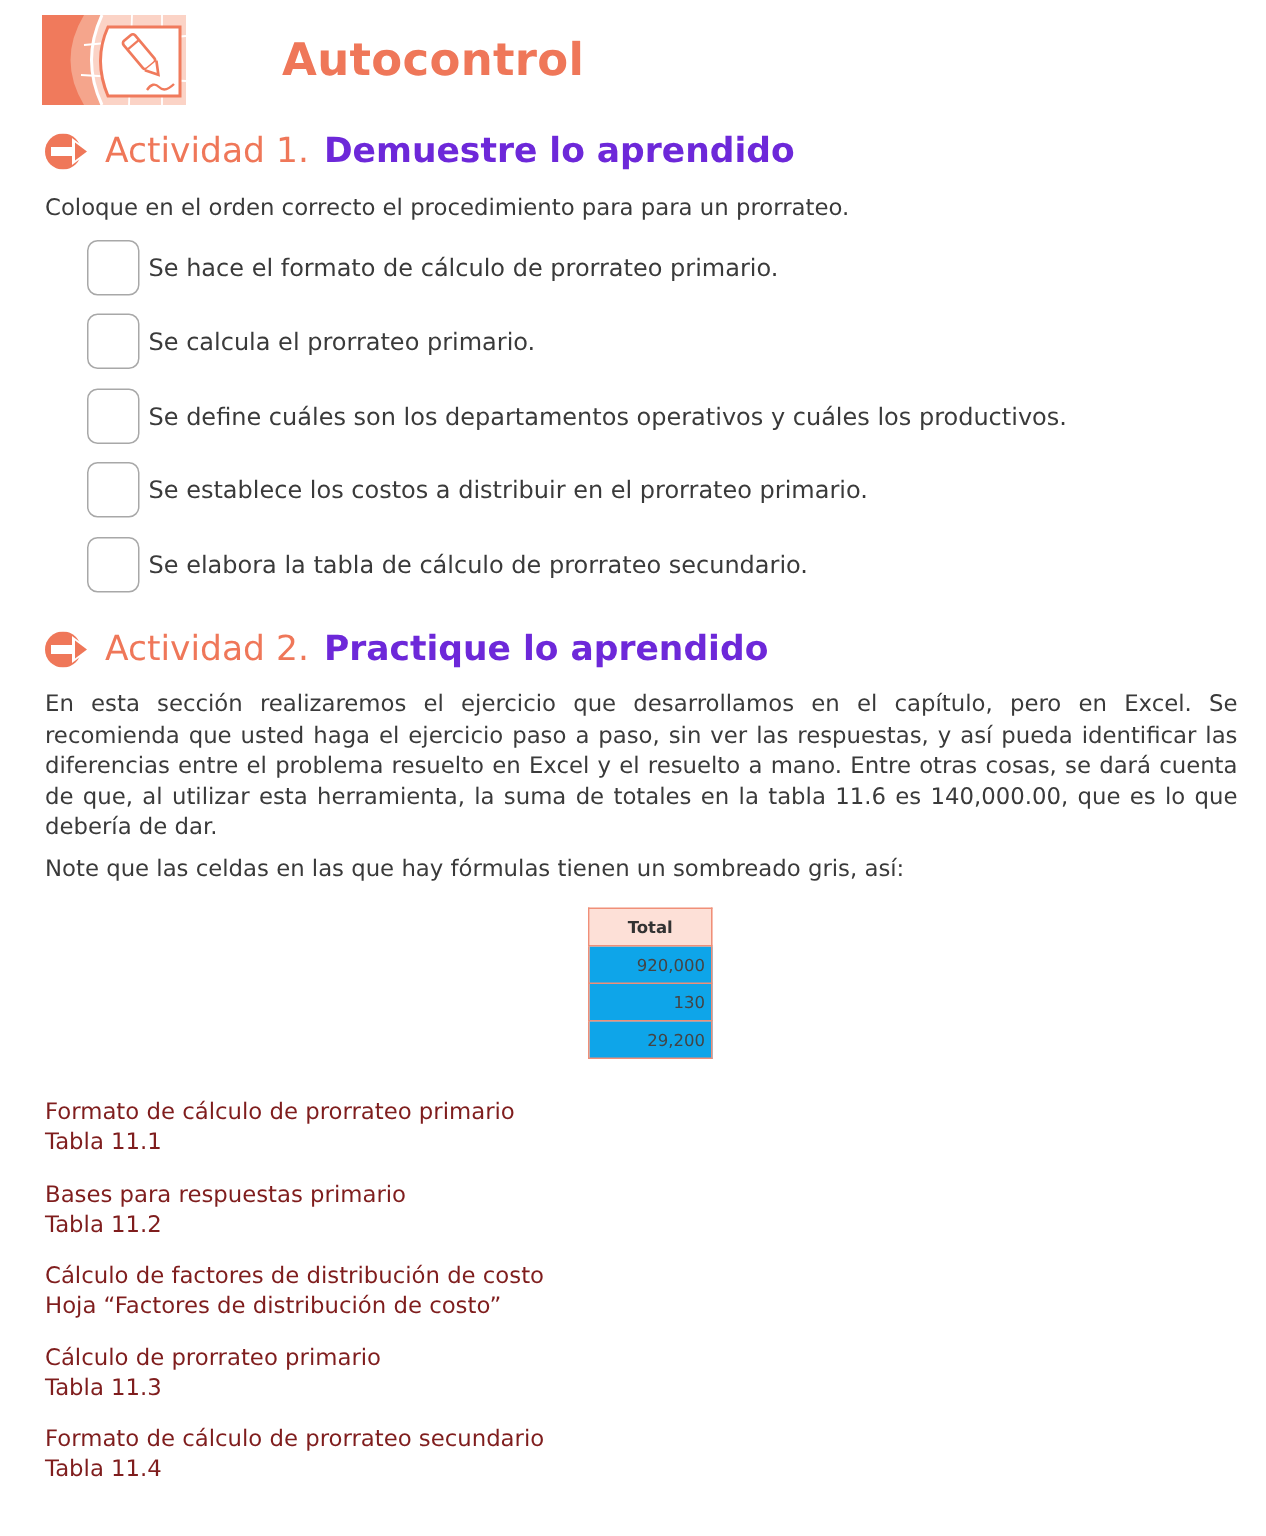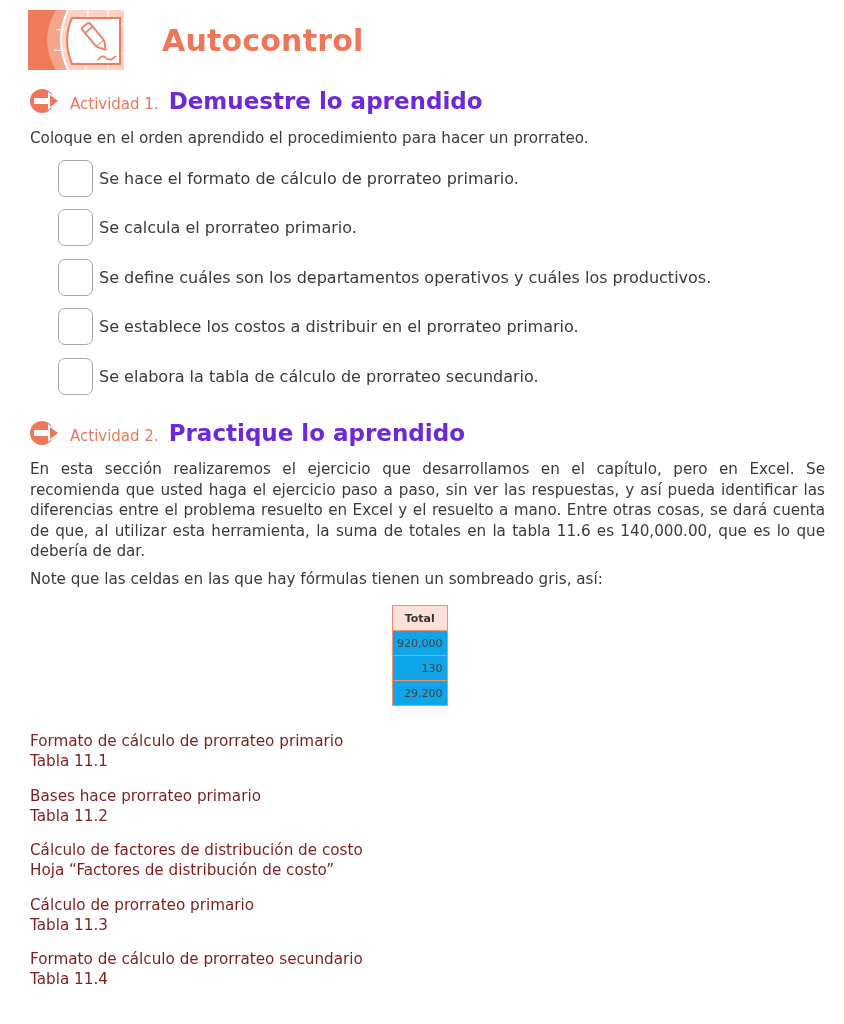--- a/index.html
+++ b/index.html
@@ -1,44 +1,44 @@
 <!DOCTYPE html>
 <html><head>
 <meta charset="utf-8">
 <style>
   html, body { margin: 0; padding: 0; background: #ffffff; }
   body {
     width: 844px; height: 1024px; position: relative; overflow: hidden;
     font-family: "DejaVu Sans", "Liberation Sans", sans-serif;
     color: #3a3a3a;
   }
-  .header { position: absolute; left: 28px; top: 10px; height: 60px; display: flex; align-items: center; }
+  .header { position: absolute; left: 28px; top: 10px; height: 60px; display: flex; align-items: center; gap: 26px; }
   .logo { width: 96px; height: 60px; display: block; }
   .title {
     margin-left: 38px; font-size: 30px; font-weight: bold; color: #ef7759;
     font-family: "DejaVu Sans", sans-serif; letter-spacing: 0.2px;
   }
   .activity { position: absolute; left: 30px; display: flex; align-items: baseline; }
   .arrow { width: 32px; height: 24px; align-self: center; margin-right: 8px; }
-  .act-label { font-size: 15px; color: #ef7759; font-family: "DejaVu Sans", sans-serif; }
+  .act-label { font-size: 23px; color: #ef7759; font-family: "DejaVu Sans", sans-serif; }
   .act-sub { font-size: 23px; font-weight: bold; color: #6d28d9; margin-left: 10px; }
   .para {
     position: absolute; left: 30px; width: 795px; font-size: 15.2px; line-height: 20.5px;
     color: #3a3a3a; text-align: justify; font-family: "DejaVu Sans", sans-serif;
   }
   .items { position: absolute; left: 58px; top: 158px; }
   .item { display: flex; align-items: center; height: 40px; margin-bottom: 9.5px; }
   .box {
     width: 35px; height: 37px; border: 1.5px solid #a8a8a8; border-radius: 7px;
     box-sizing: border-box; margin-right: 6px; background: #fff; cursor: pointer;
   }
   .item-text { font-size: 16px; color: #3a3a3a; }
   .sample-table {
     position: absolute; left: 392px; top: 605px; border-collapse: collapse;
-    width: 55px; font-size: 11px;
+    width: 83px; font-size: 11px;
   }
   .sample-table th, .sample-table td {
     border: 1.5px solid #f08f78; height: 24px; padding: 0 4px;
   }
   .sample-table th { background: #fde0d7; font-weight: bold; text-align: center; color: #333; }
   .sample-table td { background: #0ea5e9; text-align: right; color: #444; }
   .refs { position: absolute; left: 30px; top: 731px; }
   .ref { margin-bottom: 14.5px; font-size: 15.2px; line-height: 20px; color: #7f1d1d; }
   .ref div { white-space: nowrap; }
 </style>
@@ -67,21 +67,21 @@
   <svg class="arrow" viewBox="0 0 32 24">
     <circle cx="12" cy="12" r="12" fill="#ef7759"></circle>
     <rect x="4" y="9" width="16" height="6" fill="#fff"></rect>
     <path d="M18 3 L30 12 L18 21 Z" fill="#fff"></path>
     <path d="M20 6 L28 12 L20 18 Z" fill="#ef7759"></path>
   </svg>
   <span class="act-label">Actividad 1.</span>
   <span class="act-sub">Demuestre lo aprendido</span>
 </div>
 
-<div class="para" style="top:128px;">Coloque en el orden aprendido el procedimiento para hacer un prorrateo.</div>
+<div class="para" style="top:128px;">Coloque en el orden correcto el procedimiento para para un prorrateo.</div>
 
 <div class="items">
   <div class="item">
     <div class="box"></div>
     <span class="item-text">Se hace el formato de cálculo de prorrateo primario.</span>
   </div>
   <div class="item">
     <div class="box"></div>
     <span class="item-text">Se calcula el prorrateo primario.</span>
   </div>
@@ -132,21 +132,21 @@
       </tr>
   </tbody>
 </table>
 
 <div class="refs">
   <div class="ref">
     <div>Formato de cálculo de prorrateo primario</div>
     <div>Tabla 11.1</div>
   </div>
   <div class="ref">
-    <div>Bases hace prorrateo primario</div>
+    <div>Bases para respuestas primario</div>
     <div>Tabla 11.2</div>
   </div>
   <div class="ref">
     <div>Cálculo de factores de distribución de costo</div>
     <div>Hoja “Factores de distribución de costo”</div>
   </div>
   <div class="ref">
     <div>Cálculo de prorrateo primario</div>
     <div>Tabla 11.3</div>
   </div>

